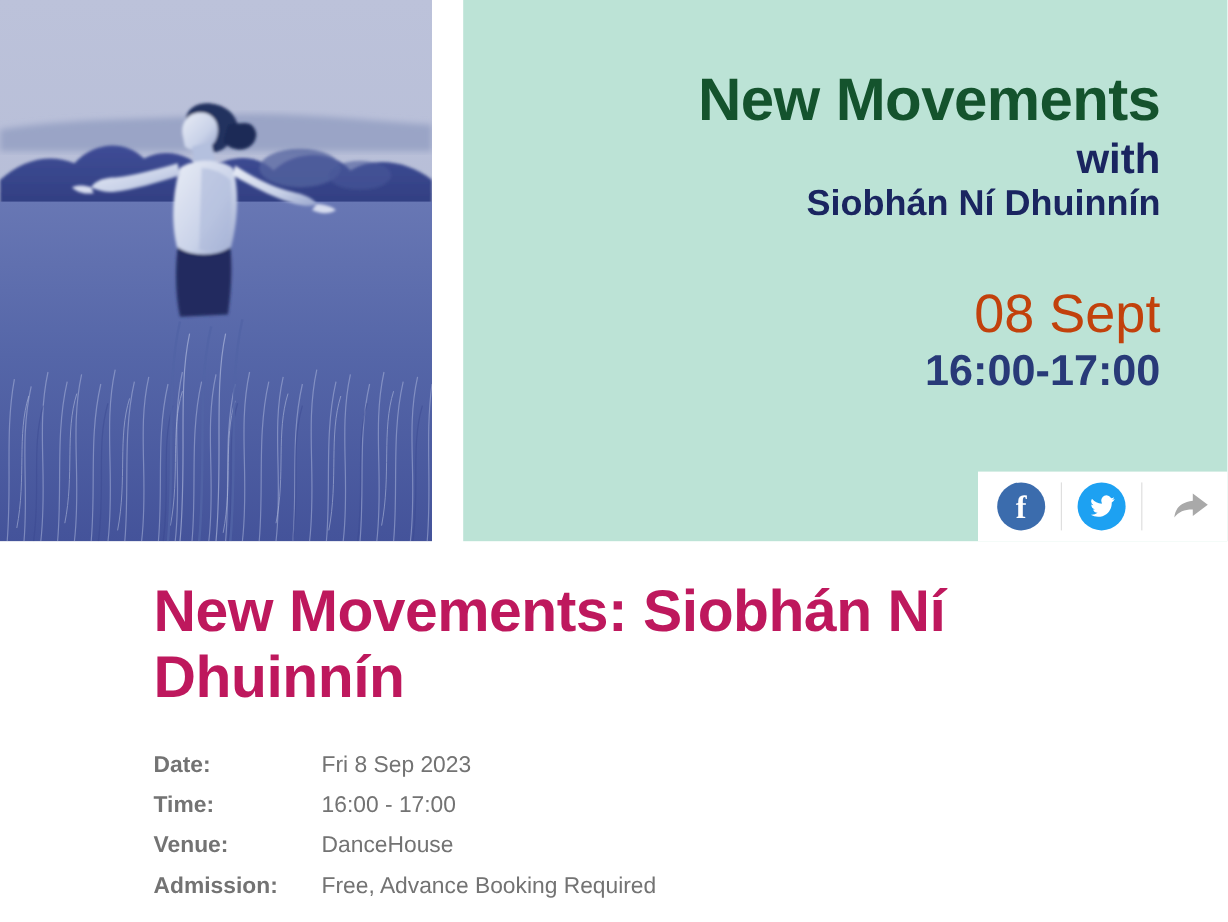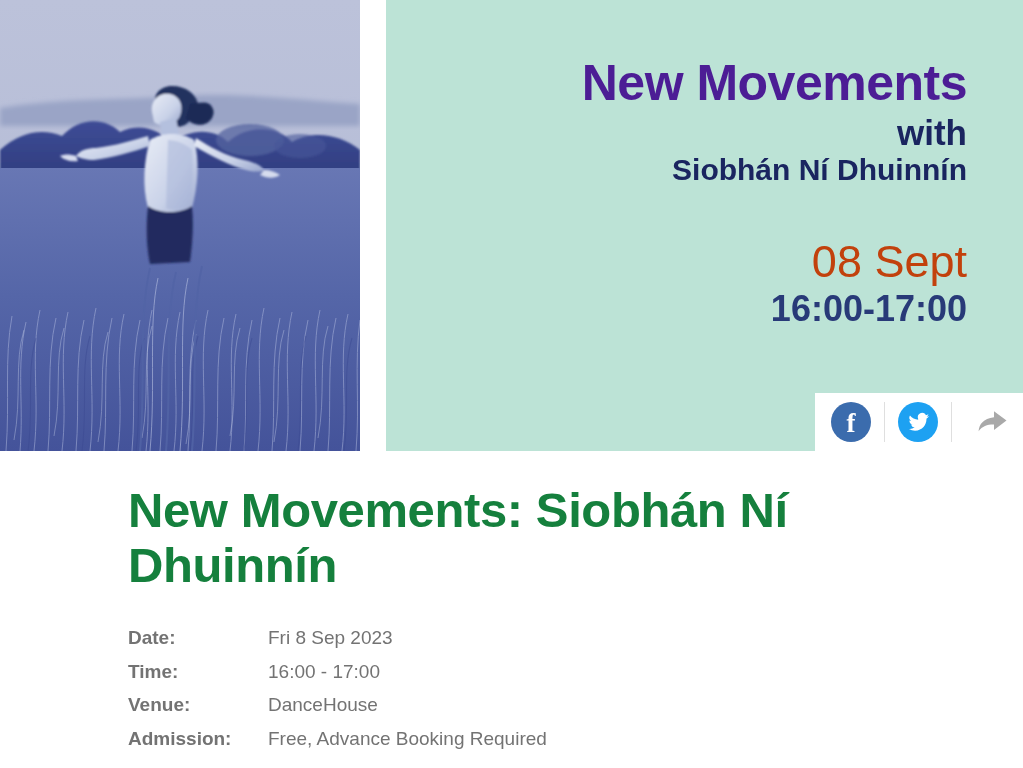--- a/index.html
+++ b/index.html
@@ -51,21 +51,21 @@
   }
   .poster-inner {
     text-align: right;
     padding-top: 58px;
   }
   .poster-title {
     font-size: 50px;
     font-weight: 800;
     letter-spacing: -0.5px;
     line-height: 1.0;
-    color: #4c1d95;
+    color: #14532d;
     margin: 0;
     white-space: nowrap;
   }
   .poster-with {
     font-size: 35px;
     font-weight: 800;
     line-height: 1.1;
     color: #1a2560;
     margin: 6px 0 0 0;
   }
@@ -150,21 +150,21 @@
   
   .content {
     padding: 32px 0 0 128px;
     box-sizing: border-box;
   }
   .page-title {
     font-size: 49px;
     font-weight: 800;
     line-height: 1.12;
     letter-spacing: -0.4px;
-    color: #15803d;
+    color: #be185d;
     margin: 0;
     max-width: 740px;
   }
   .details {
     margin-top: 34px;
     border-collapse: collapse;
   }
   .details td {
     padding: 0 0 12px 0;
     font-size: 19px;

